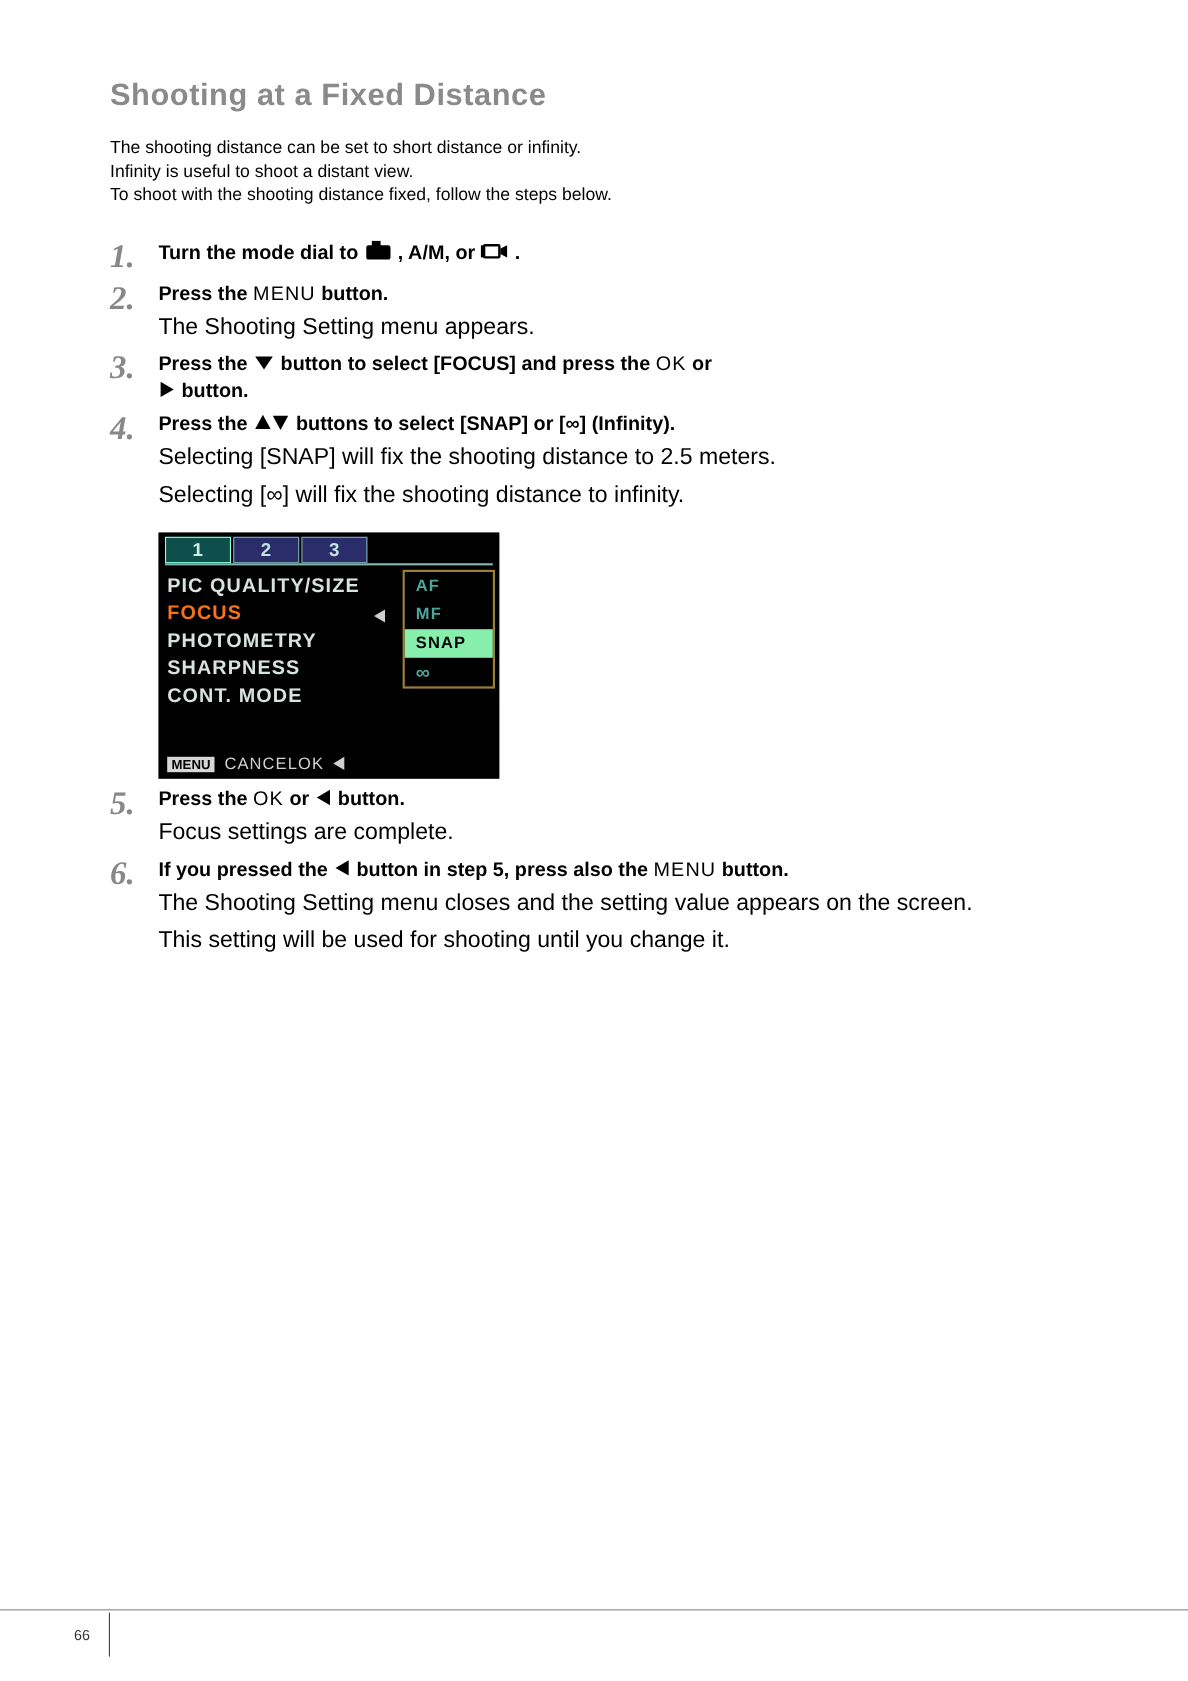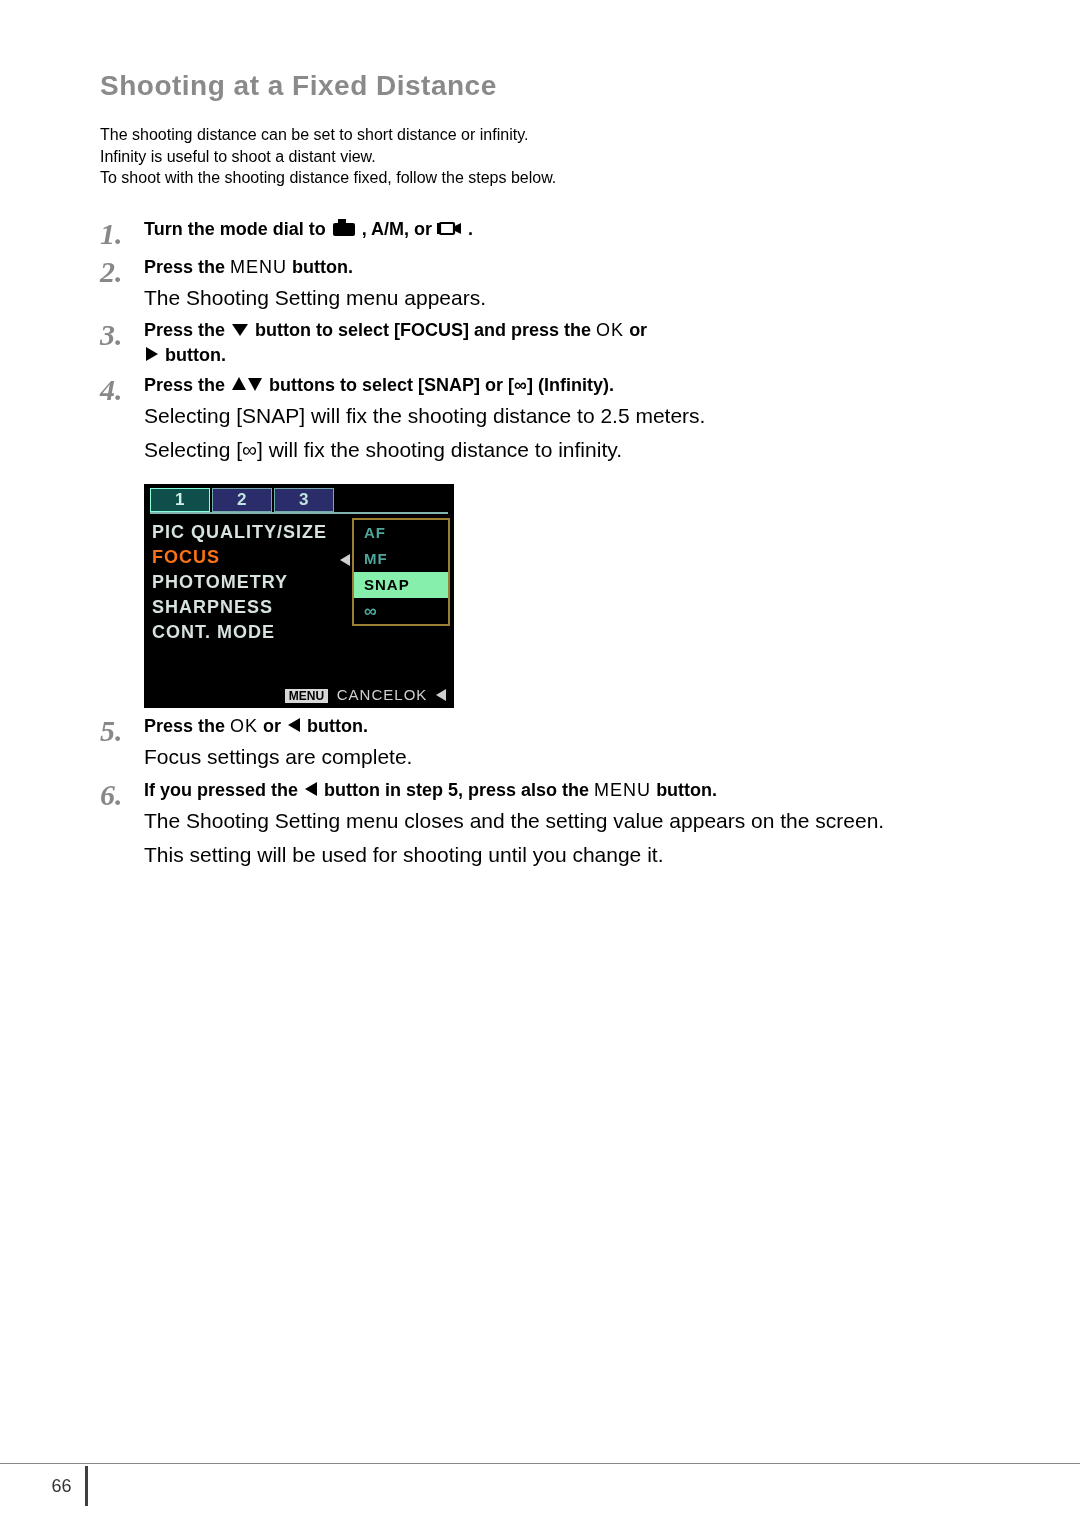--- a/index.html
+++ b/index.html
@@ -133,21 +133,21 @@
     top: 40px;
     width: 0; height: 0;
     border-top: 6px solid transparent;
     border-bottom: 6px solid transparent;
     border-right: 10px solid #d0d0d0;
   }
   .lcd-options {
     position: absolute;
     right: 4px;
     top: 34px;
-    width: 98px;
+    width: 84px;
     border: 2px solid #9a7f34;
     background: #000;
   }
   .opt {
     height: 26px;
     line-height: 26px;
     font-size: 15px;
     font-weight: bold;
     color: #4ea59b;
     padding-left: 10px;
@@ -157,25 +157,24 @@
     background: #86efac;
     color: #000;
   }
   .opt .inf-sym { font-size: 18px; letter-spacing: 0; }
   .lcd-foot {
     position: absolute;
     left: 0; right: 0; bottom: 0;
     height: 26px;
     display: flex;
     align-items: center;
-    justify-content: flex-end;
+    justify-content: flex-start;
     padding: 0 8px 2px 8px;
     font-size: 15px;
     color: #d0d0d0;
-    margin-left: 32px;
   }
   .lcd-foot .menu-box {
     background: #d7d7d7;
     color: #000;
     font-size: 12px;
     font-weight: bold;
     padding: 0 4px;
     letter-spacing: 0;
   }
   .lcd-foot .cancel { margin-left: 4px; letter-spacing: 1px; }
@@ -192,26 +191,26 @@
   
   .footer-line {
     position: absolute;
     left: 0;
     bottom: 64px;
     width: 100%;
     border-top: 1px solid #888;
   }
   .page-num-box {
     position: absolute;
-    left: 38px;
+    left: 50px;
     bottom: 22px;
     width: 50px;
     height: 40px;
-    border-right: 3px solid #404040;
-    font-size: 18px;
+    border-right: 1px solid #404040;
+    font-size: 13px;
     display: flex;
     align-items: center;
     justify-content: center;
     color: #333;
   }
 </style>
 </head>
 <body>
 
 <div class="page">

